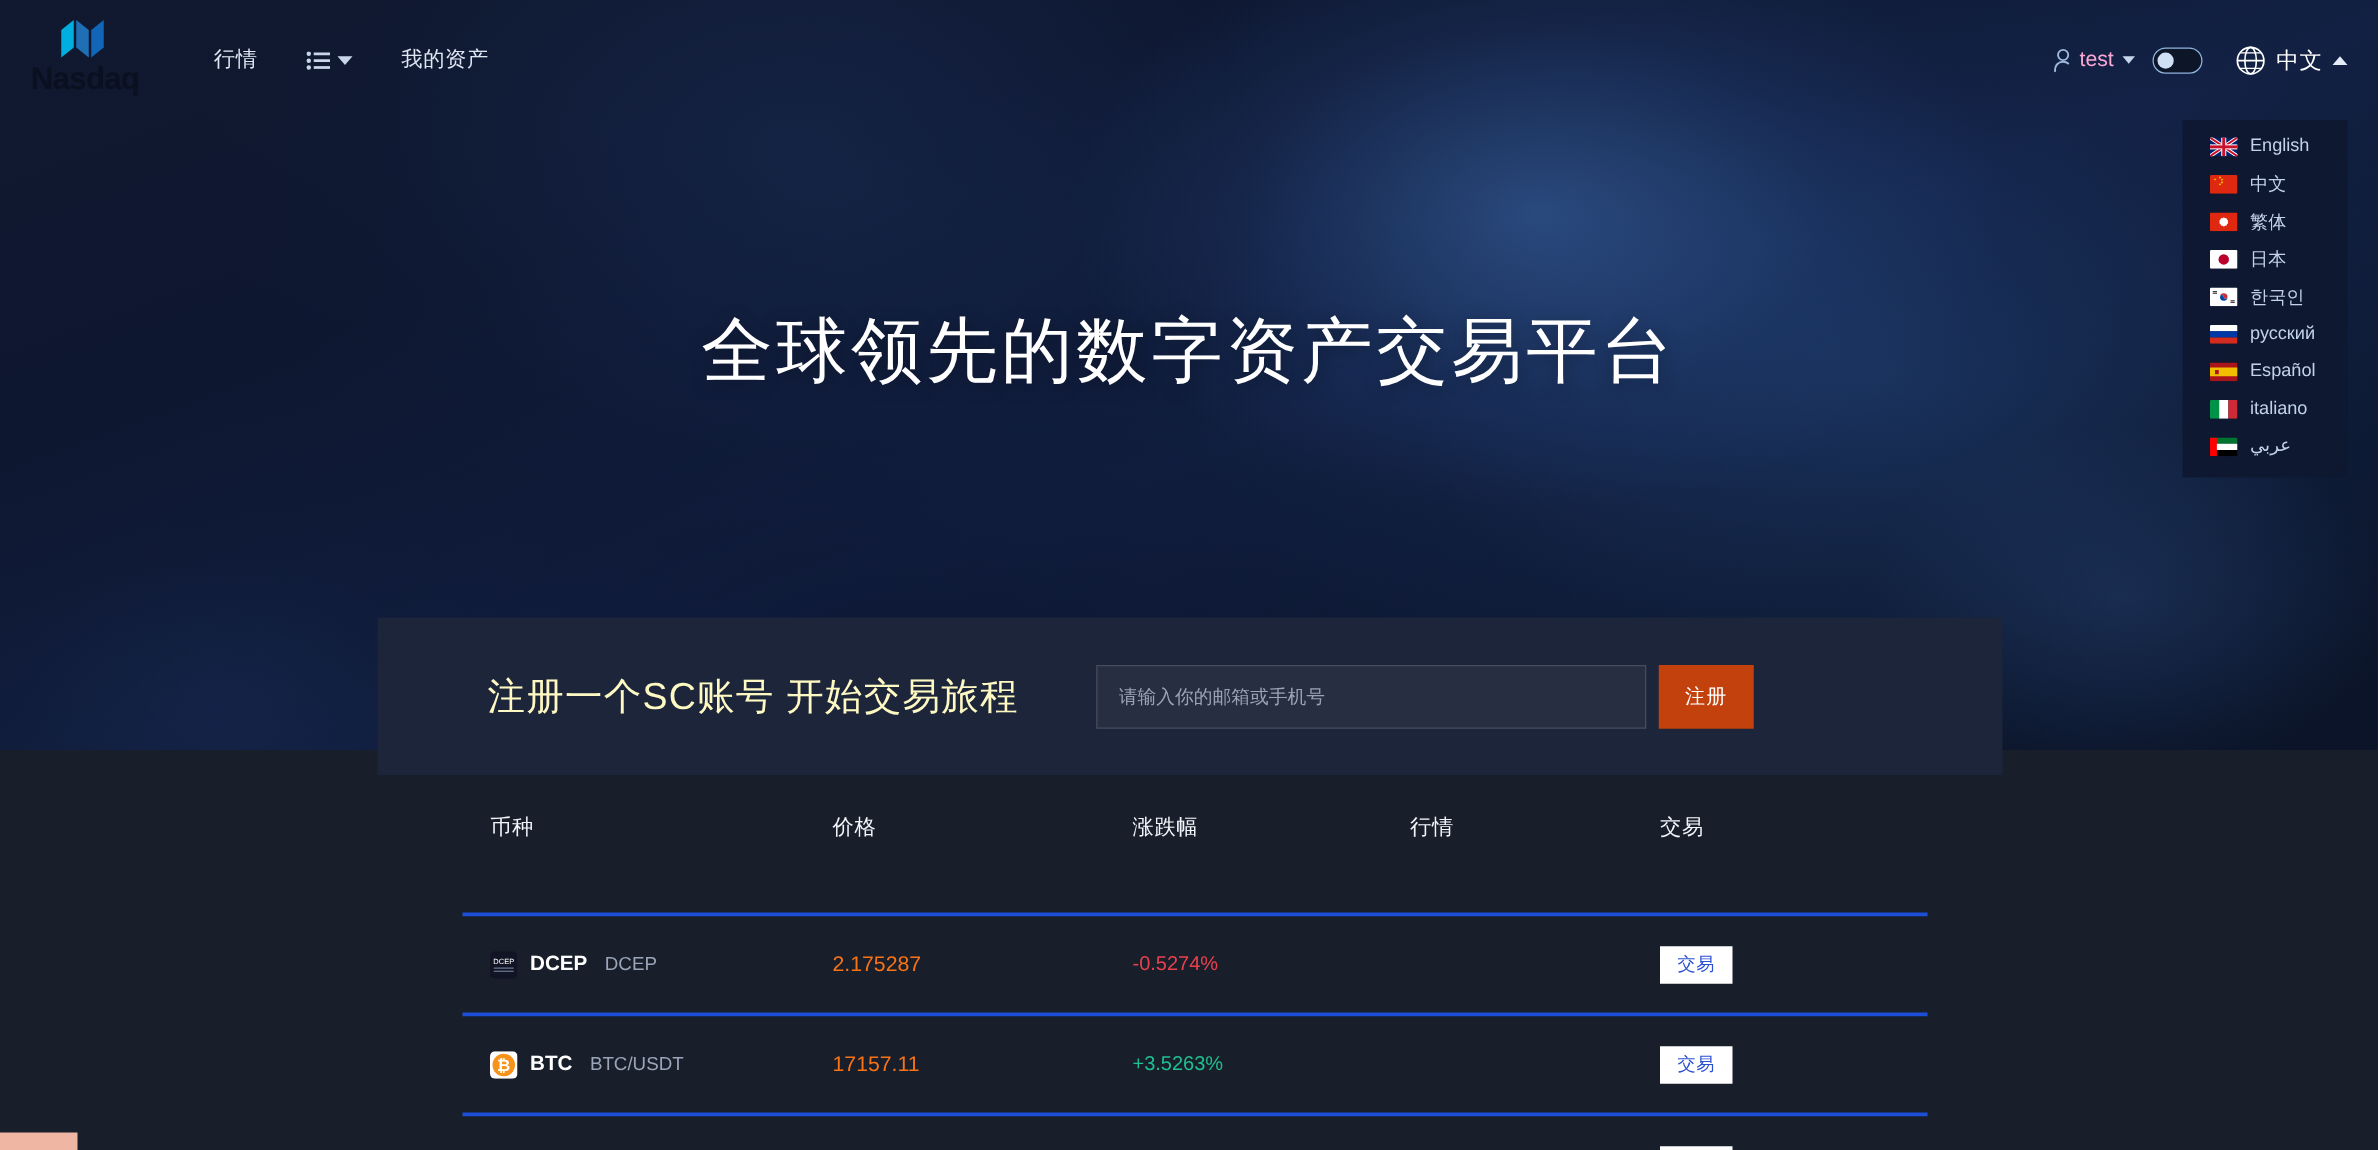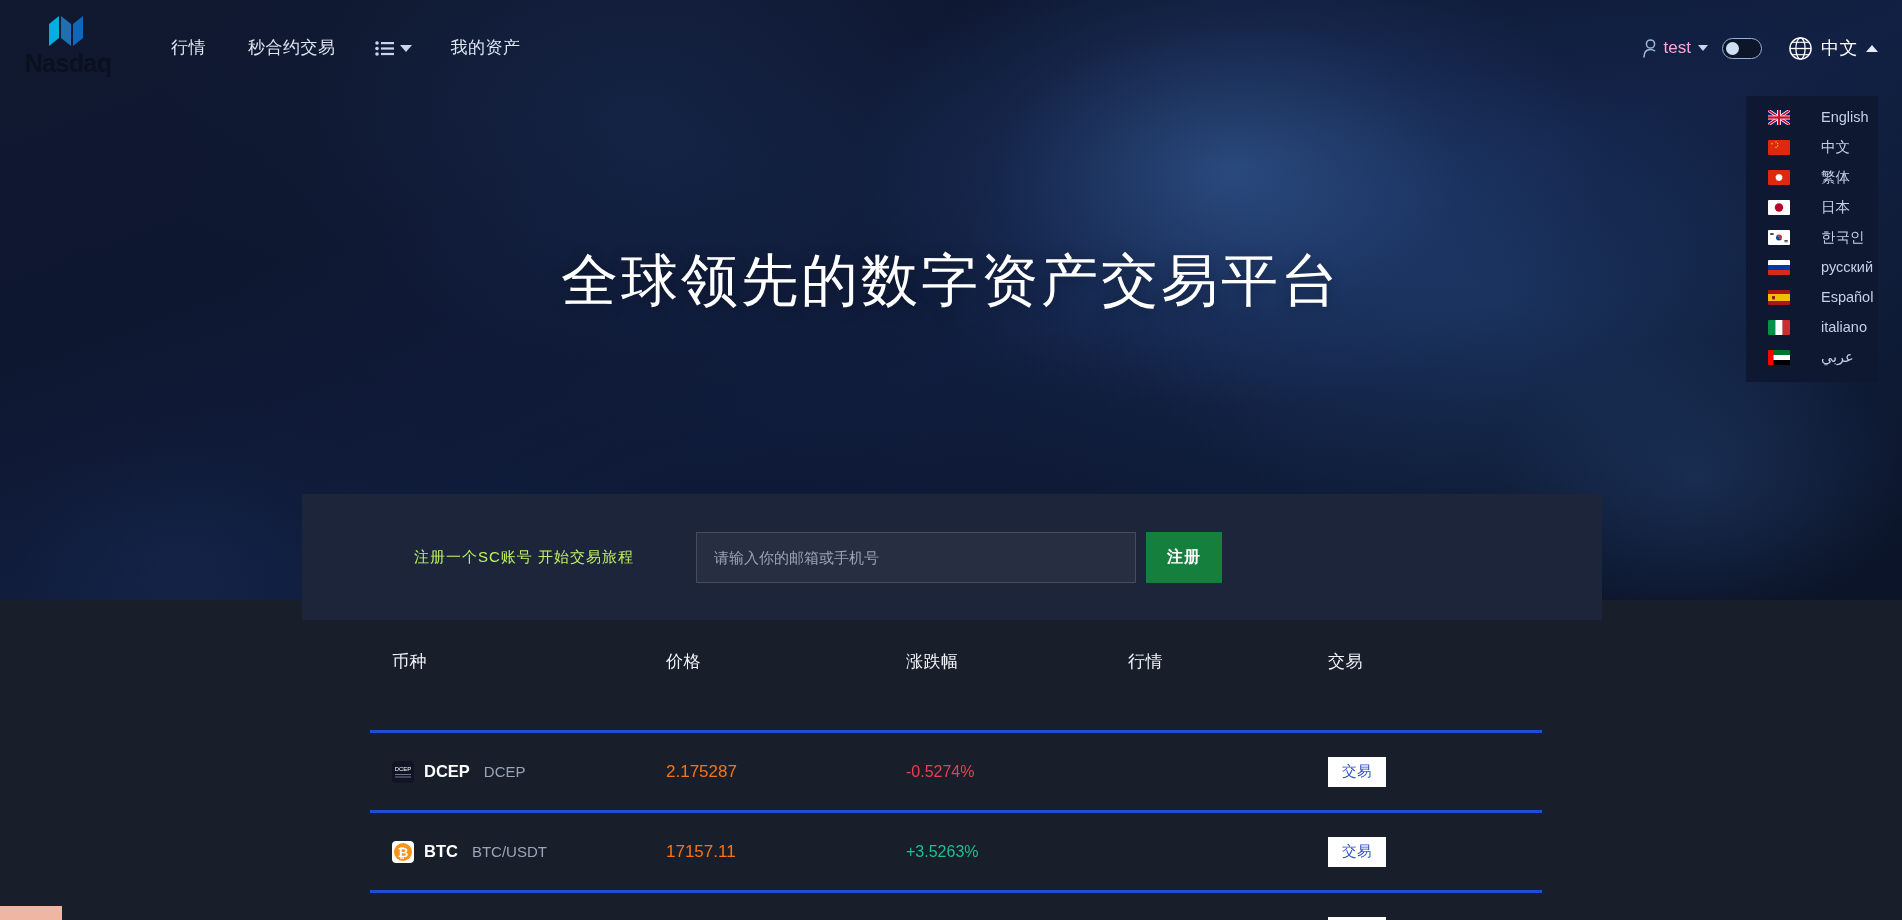--- a/index.html
+++ b/index.html
@@ -93,52 +93,51 @@
     position: absolute; right: 0; top: 96px; width: 132px;
     background: rgba(14,24,48,0.93);
     padding: 6px 0 10px 0;
     z-index: 60;
   }
   .lang-row {
     display: flex; align-items: center; gap: 10px;
     padding: 4px 0 4px 22px; height: 30px; cursor: pointer;
   }
   .flag { width: 22px; height: 15px; flex: 0 0 22px; display: block; border-radius: 1px; }
-  .lang-row-label { color: #c3d2e7; font-size: 14.5px; white-space: nowrap; margin-left: 21px; }
+  .lang-row-label { color: #c3d2e7; font-size: 14.5px; white-space: nowrap; }
 
   
   .hero-title {
     position: absolute; left: 0; right: 0; top: 243px; text-align: center;
     color: #ffffff; font-size: 57px; font-weight: 400; letter-spacing: 3px;
     text-shadow: 0 2px 14px rgba(0,0,0,0.35);
   }
   .hero-sub {
     position: absolute; left: 0; right: 0; top: 330px; text-align: center;
     color: #e9f0f9; font-size: 19px; letter-spacing: .6px;
   }
 
   
   .cta {
     position: absolute; left: 302px; top: 494px; width: 1300px; height: 126px;
     background: #1d253a; display: flex; align-items: center;
   }
   .cta-title {
-    color: #bef264; font-size: 15px; letter-spacing: 1px; margin-left: 112px; white-space: nowrap;
+    color: #fef9c3; font-size: 30px; letter-spacing: 1px; margin-left: 88px; white-space: nowrap;
   }
   .cta-input {
     margin-left: 62px; width: 440px; height: 51px; background: #272e42;
     border: 1px solid #454c60; color: #ffffff; font-size: 15px;
     padding: 0 17px; outline: none; font-family: Liberation Sans, sans-serif;
   }
   .cta-input::placeholder { color: #9aa3b5; }
   .cta-btn {
-    margin-left: 10px; width: 76px; height: 51px; background: #15803d; border: none;
+    margin-left: 10px; width: 76px; height: 51px; background: #c2410c; border: none;
     color: #ffffff; font-size: 16px; cursor: pointer; letter-spacing: 1px;
     font-family: "Liberation Sans", sans-serif;
-    font-weight: bold;
   }
 
   
   .table-wrap {
     position: absolute; left: 370px; top: 650px; width: 1172px;
   }
   .t-head { display: flex; align-items: flex-start; height: 80px; font-family: Liberation Mono, monospace; }
   .t-head div { color: #f2f5fa; font-size: 17px; letter-spacing: .5px; }
   .col-coin   { width: 296px; padding-left: 22px; }
   .col-price  { width: 240px; }
@@ -184,21 +183,20 @@
       <svg class="logo-mark" viewBox="0 0 46 38">
         <path d="M4 34 L4 12 L14 4 L14 26 Z" fill="#00aee0"></path>
         <path d="M16 26 L16 4 L26 12 L26 34 Z" fill="#1f6fb5"></path>
         <path d="M28 34 L28 12 L38 4 L38 26 Z" fill="#1266b8"></path>
       </svg>
       <div class="logo-text">Nasdaq</div>
     </div>
 
     <div class="nav">
       <div class="nav-item">行情</div>
-      <div class="nav-item">秒合约交易</div>
 
       <div class="nav-icon-item">
         <svg class="list-icon" width="19" height="15" viewBox="0 0 19 15">
           <circle cx="2" cy="2" r="1.8" fill="#c9d6ea"></circle>
           <rect x="6" y="1" width="13" height="2.2" fill="#c9d6ea"></rect>
           <circle cx="2" cy="7.5" r="1.8" fill="#c9d6ea"></circle>
           <rect x="6" y="6.4" width="13" height="2.2" fill="#c9d6ea"></rect>
           <circle cx="2" cy="13" r="1.8" fill="#c9d6ea"></circle>
           <rect x="6" y="11.9" width="13" height="2.2" fill="#c9d6ea"></rect>
         </svg>

